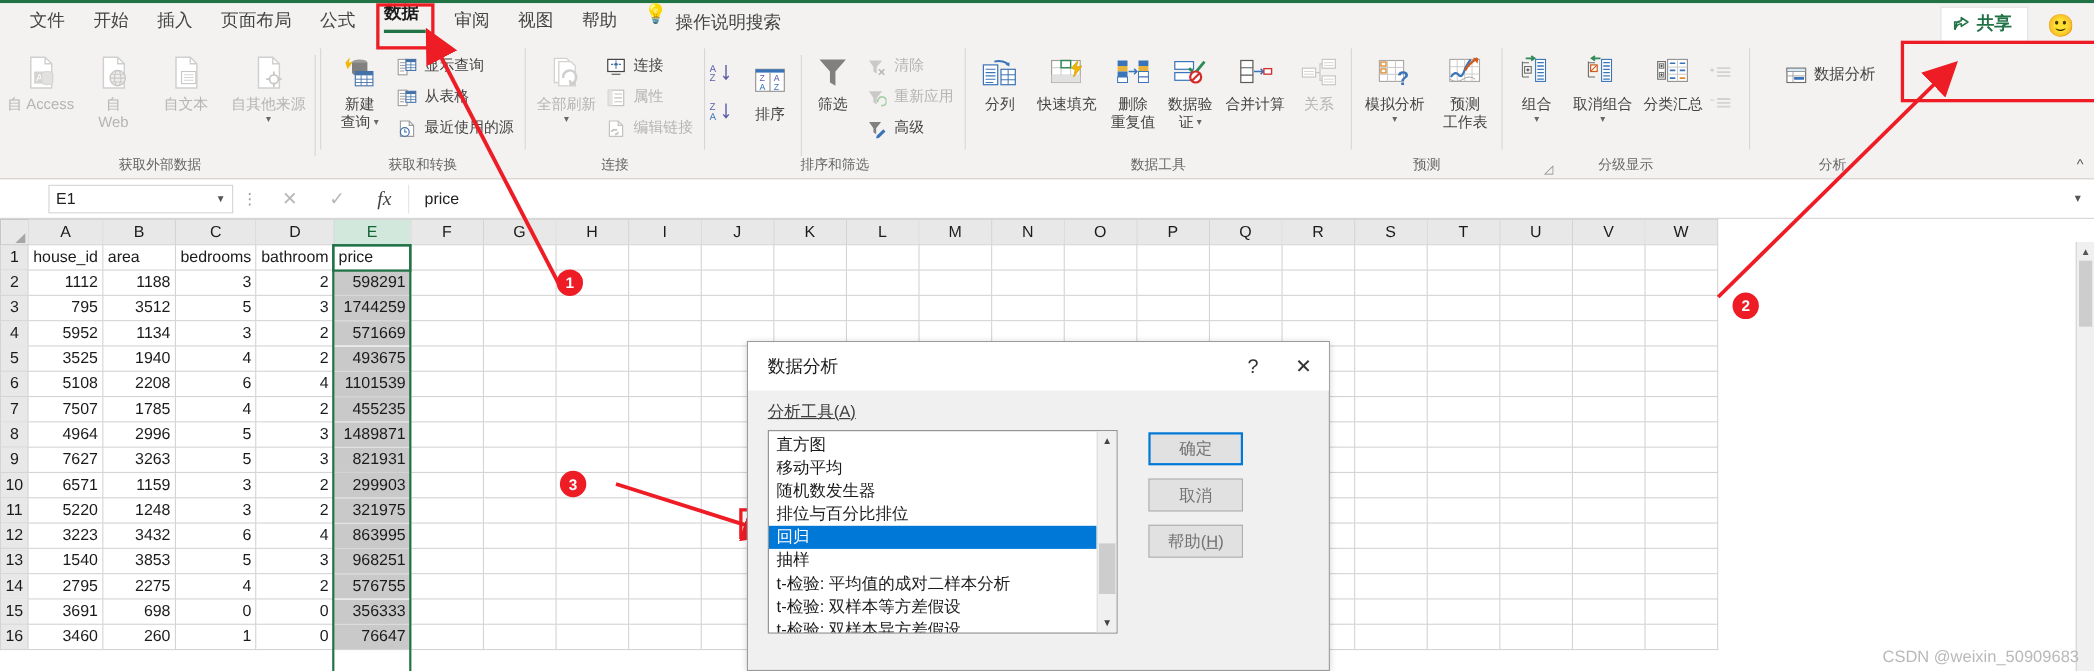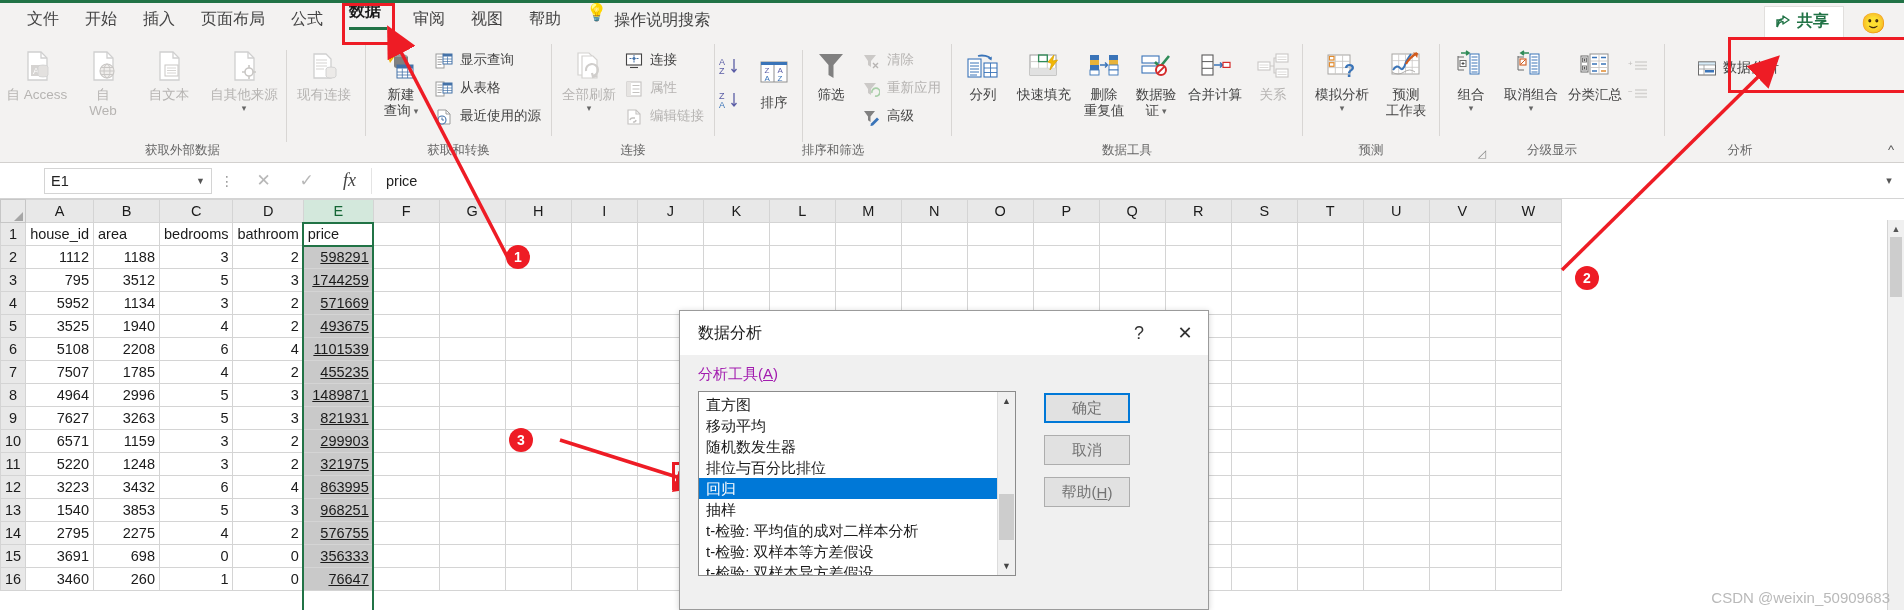--- a/index.html
+++ b/index.html
@@ -96,21 +96,21 @@
   table.grid td, table.grid th { border:1px solid #d4d4d4; height:23px;
       font-size:14.5px; color:#1b1b1b; font-weight:normal; padding:0 4px; overflow:hidden;
       white-space:nowrap; }
   th.colhdr { background:#e8e8e8; text-align:center; font-size:14px; color:#444;
               border:1px solid #c6c6c6; height:22px; }
   th.colhdr.sel { background:#d3e8dc; color:#136534; border-bottom:2px solid #217346; }
   td.rowhdr, th.rowhdr { background:#e8e8e8; text-align:center; font-size:13px; color:#444;
                          border:1px solid #c6c6c6; width:22px; }
   td.num { text-align:right; }
   td.txt { text-align:left; }
-  td.selcol { background:#c9c9c9;text-decoration:underline; }
+  td.selcol { background:#c9c9c9; }
   #cornerbox { background:#e8e8e8; border:1px solid #c6c6c6; position:relative; }
   #cornerbox::after { content:""; position:absolute; right:2px; bottom:1px;
      border-left:9px solid transparent; border-bottom:9px solid #a6a6a6; }
 
   
   #activecell { position:absolute; border:2px solid #217346; pointer-events:none; }
   
   #selcolborder { position:absolute; border-left:2px solid #217346; border-right:2px solid #217346; pointer-events:none;}
 
   
@@ -132,21 +132,21 @@
   
   #dialog { position:absolute; left:679px; top:310px; width:530px; height:300px;
             background:#f0f0f0; border:1px solid #9b9b9b;
             box-shadow:0 1px 6px rgba(0,0,0,.18); }
   #dlg-title { height:44px; background:#ffffff; display:flex; align-items:center;
                padding:0 0 0 18px; }
   #dlg-title .t { font-size:16px; color:#1b1b1b; flex:1; }
   #dlg-title .btn { width:46px; height:44px; display:flex; align-items:center;
                     justify-content:center; font-size:18px; color:#333; }
   #dlg-body { padding:10px 14px 0 18px; }
-  #dlg-label { font-size:15px; color:#a21caf; margin-bottom:7px; }
+  #dlg-label { font-size:15px; color:#404040; margin-bottom:7px;text-decoration:underline; }
   #dlg-main { display:flex; gap:28px; }
   #listbox { width:318px; height:185px; background:#fff; border:1px solid #8b8b8b;
              position:relative; overflow:hidden; display:flex; }
   #listitems { flex:1; padding:2px 0 0 0; }
   .litem { font-size:15px; color:#1b1b1b; padding:1px 0 1px 7px; height:21px; line-height:20px;
            white-space:nowrap; }
   .litem.sel { background:#0078d7; color:#fff; }
   #lbscroll { width:18px; background:#f0f0f0; border-left:1px solid #dcdcdc;
               display:flex; flex-direction:column; }
   #lbscroll .sarrow { height:18px; display:flex; align-items:center; justify-content:center;
@@ -236,31 +236,20 @@
             <path d="M8 3 h13 l6 6 v22 h-19 z" fill="#fff" stroke="#cfcfcf" stroke-width="1.3"></path>
             <path d="M21 3 v6 h6" fill="none" stroke="#cfcfcf" stroke-width="1.3"></path>
             <circle cx="22" cy="23" r="4" fill="none" stroke="#c9c7c5" stroke-width="1.6"></circle>
             <path d="M22 16 v3 M22 27 v3 M15 23 h3 M26 23 h3" stroke="#c9c7c5" stroke-width="1.6"></path>
           </svg>
         </div>
         <div class="lbl">自其他来源</div>
         <div class="caret">▾</div>
       </div>
       <div class="rsep"></div>
-      <div class="bigbtn dis" style="width:74px">
-        <div class="ico">
-          <svg width="34" height="34" viewBox="0 0 34 34">
-            <path d="M7 5 h12 l5 5 v19 h-17 z" fill="#fff" stroke="#cfcfcf" stroke-width="1.3"></path>
-            <path d="M9 11 h11 M9 14 h11 M9 17 h11 M9 20 h8" stroke="#d6d4d2" stroke-width="1.2"></path>
-            <ellipse cx="24" cy="20" rx="5" ry="2" fill="#eceae8" stroke="#cfcfcf" stroke-width="0.9"></ellipse>
-            <path d="M19 20 v7 a5 2 0 0 0 10 0 v-7" fill="#eceae8" stroke="#cfcfcf" stroke-width="0.9"></path>
-          </svg>
-        </div>
-        <div class="lbl">现有连接</div>
-      </div>
     </div>
     <div class="rglabel">获取外部数据</div>
   </div>
   <div class="rsep"></div>
 
   <div class="rgroup">
     <div class="rgbody">
       <div class="bigbtn" style="width:62px">
         <div class="ico">
           <svg width="36" height="34" viewBox="0 0 36 34">

